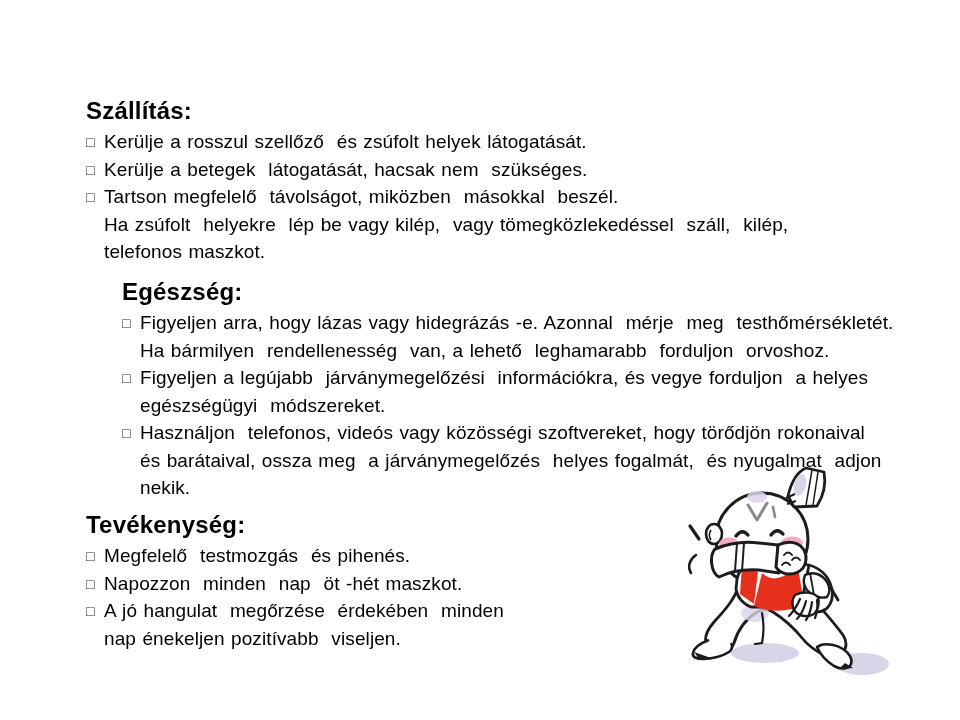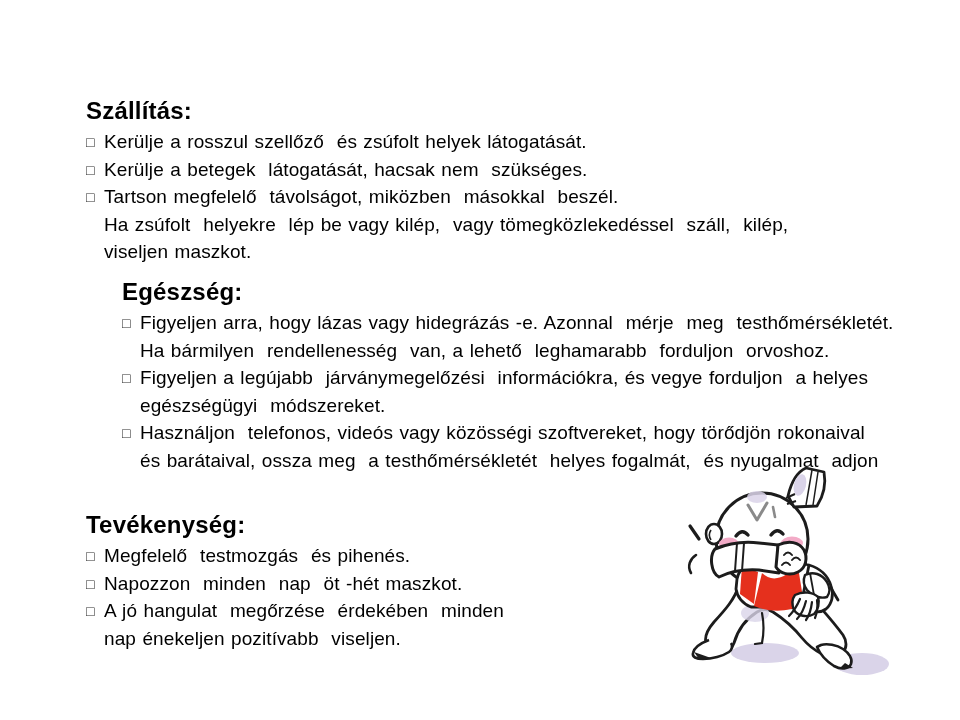--- a/index.html
+++ b/index.html
@@ -51,31 +51,32 @@
 <body>
 
 <div class="slide">
 
   <div class="section" id="sec-szallitas">
     <h2 class="section-title">Szállítás:</h2>
     <div class="bline"><span class="bullet">□</span><span class="btext">Kerülje a rosszul szellőző  és zsúfolt helyek látogatását.</span></div>
     <div class="bline"><span class="bullet">□</span><span class="btext">Kerülje a betegek  látogatását, hacsak nem  szükséges.</span></div>
     <div class="bline"><span class="bullet">□</span><span class="btext">Tartson megfelelő  távolságot, miközben  másokkal  beszél.</span></div>
     <div class="bline"><span class="bullet"></span><span class="btext">Ha zsúfolt  helyekre  lép be vagy kilép,  vagy tömegközlekedéssel  száll,  kilép,</span></div>
-    <div class="bline"><span class="bullet"></span><span class="btext">viseljen maszkot.</span></div>
+    <div class="bline"><span class="bullet"></span><span class="btext">telefonos maszkot.</span></div>
   </div>
 
   <div class="section" id="sec-egeszseg">
     <h2 class="section-title">Egészség:</h2>
     <div class="bline"><span class="bullet">□</span><span class="btext">Figyeljen arra, hogy lázas vagy hidegrázás -e. Azonnal  mérje  meg  testhőmérsékletét.</span></div>
     <div class="bline"><span class="bullet"></span><span class="btext">Ha bármilyen  rendellenesség  van, a lehető  leghamarabb  forduljon  orvoshoz.</span></div>
     <div class="bline"><span class="bullet">□</span><span class="btext">Figyeljen a legújabb  járványmegelőzési  információkra, és vegye forduljon  a helyes</span></div>
     <div class="bline"><span class="bullet"></span><span class="btext">egészségügyi  módszereket.</span></div>
     <div class="bline"><span class="bullet">□</span><span class="btext">Használjon  telefonos, videós vagy közösségi szoftvereket, hogy törődjön rokonaival</span></div>
-    <div class="bline"><span class="bullet"></span><span class="btext">és barátaival, ossza meg  a testhőmérsékletét  helyes fogalmát,  és nyugalmat  adjon</span></div>
+    <div class="bline"><span class="bullet"></span><span class="btext">és barátaival, ossza meg  a járványmegelőzés  helyes fogalmát,  és nyugalmat  adjon</span></div>
+    <div class="bline"><span class="bullet"></span><span class="btext">nekik.</span></div>
   </div>
 
   <div class="section" id="sec-tevekenyseg">
     <h2 class="section-title">Tevékenység:</h2>
     <div class="bline"><span class="bullet">□</span><span class="btext">Megfelelő  testmozgás  és pihenés.</span></div>
     <div class="bline"><span class="bullet">□</span><span class="btext">Napozzon  minden  nap  öt -hét maszkot.</span></div>
     <div class="bline"><span class="bullet">□</span><span class="btext">A jó hangulat  megőrzése  érdekében  minden</span></div>
     <div class="bline"><span class="bullet"></span><span class="btext">nap énekeljen pozitívabb  viseljen.</span></div>
   </div>
 

